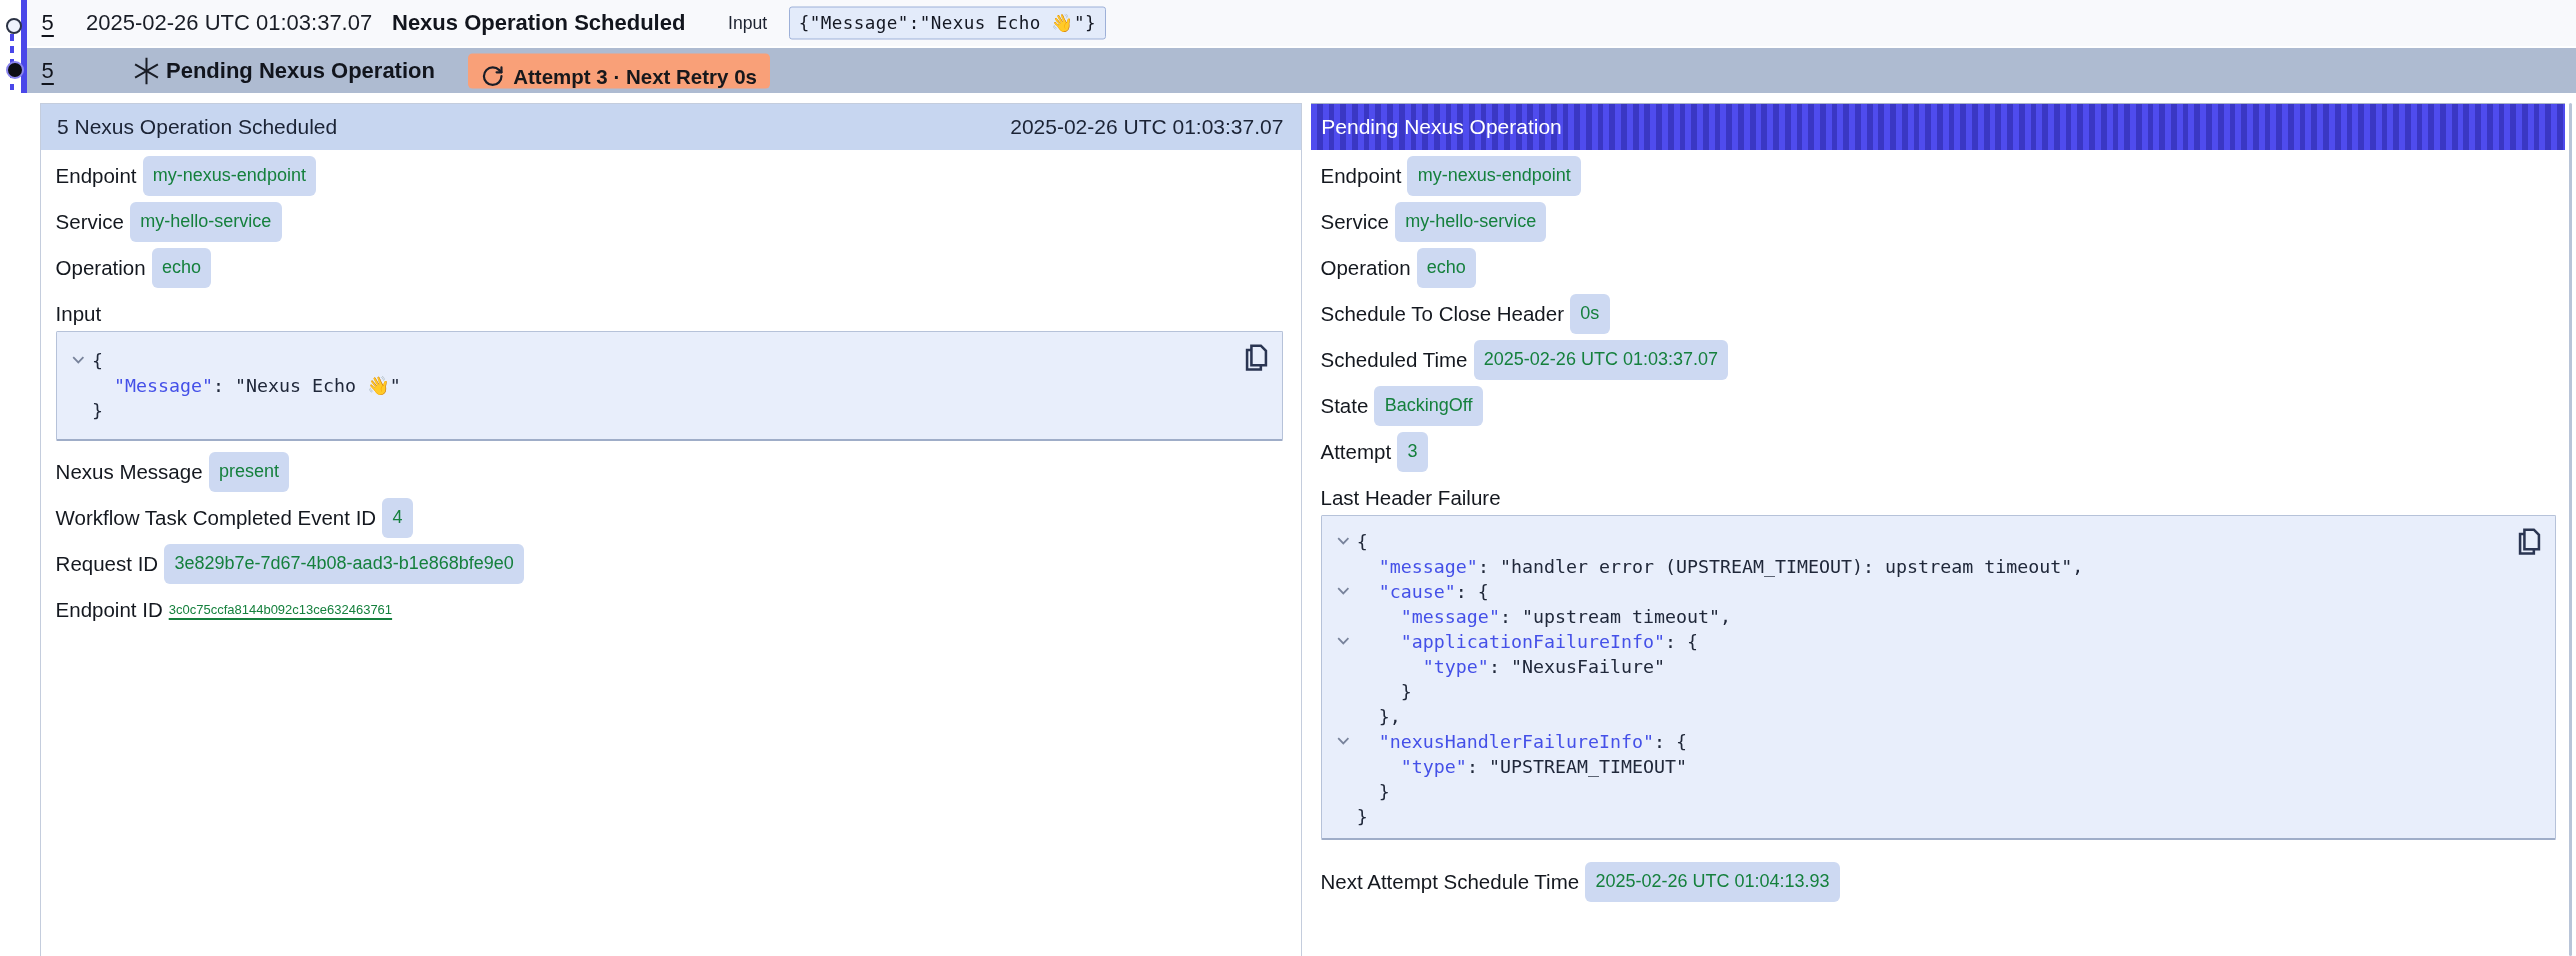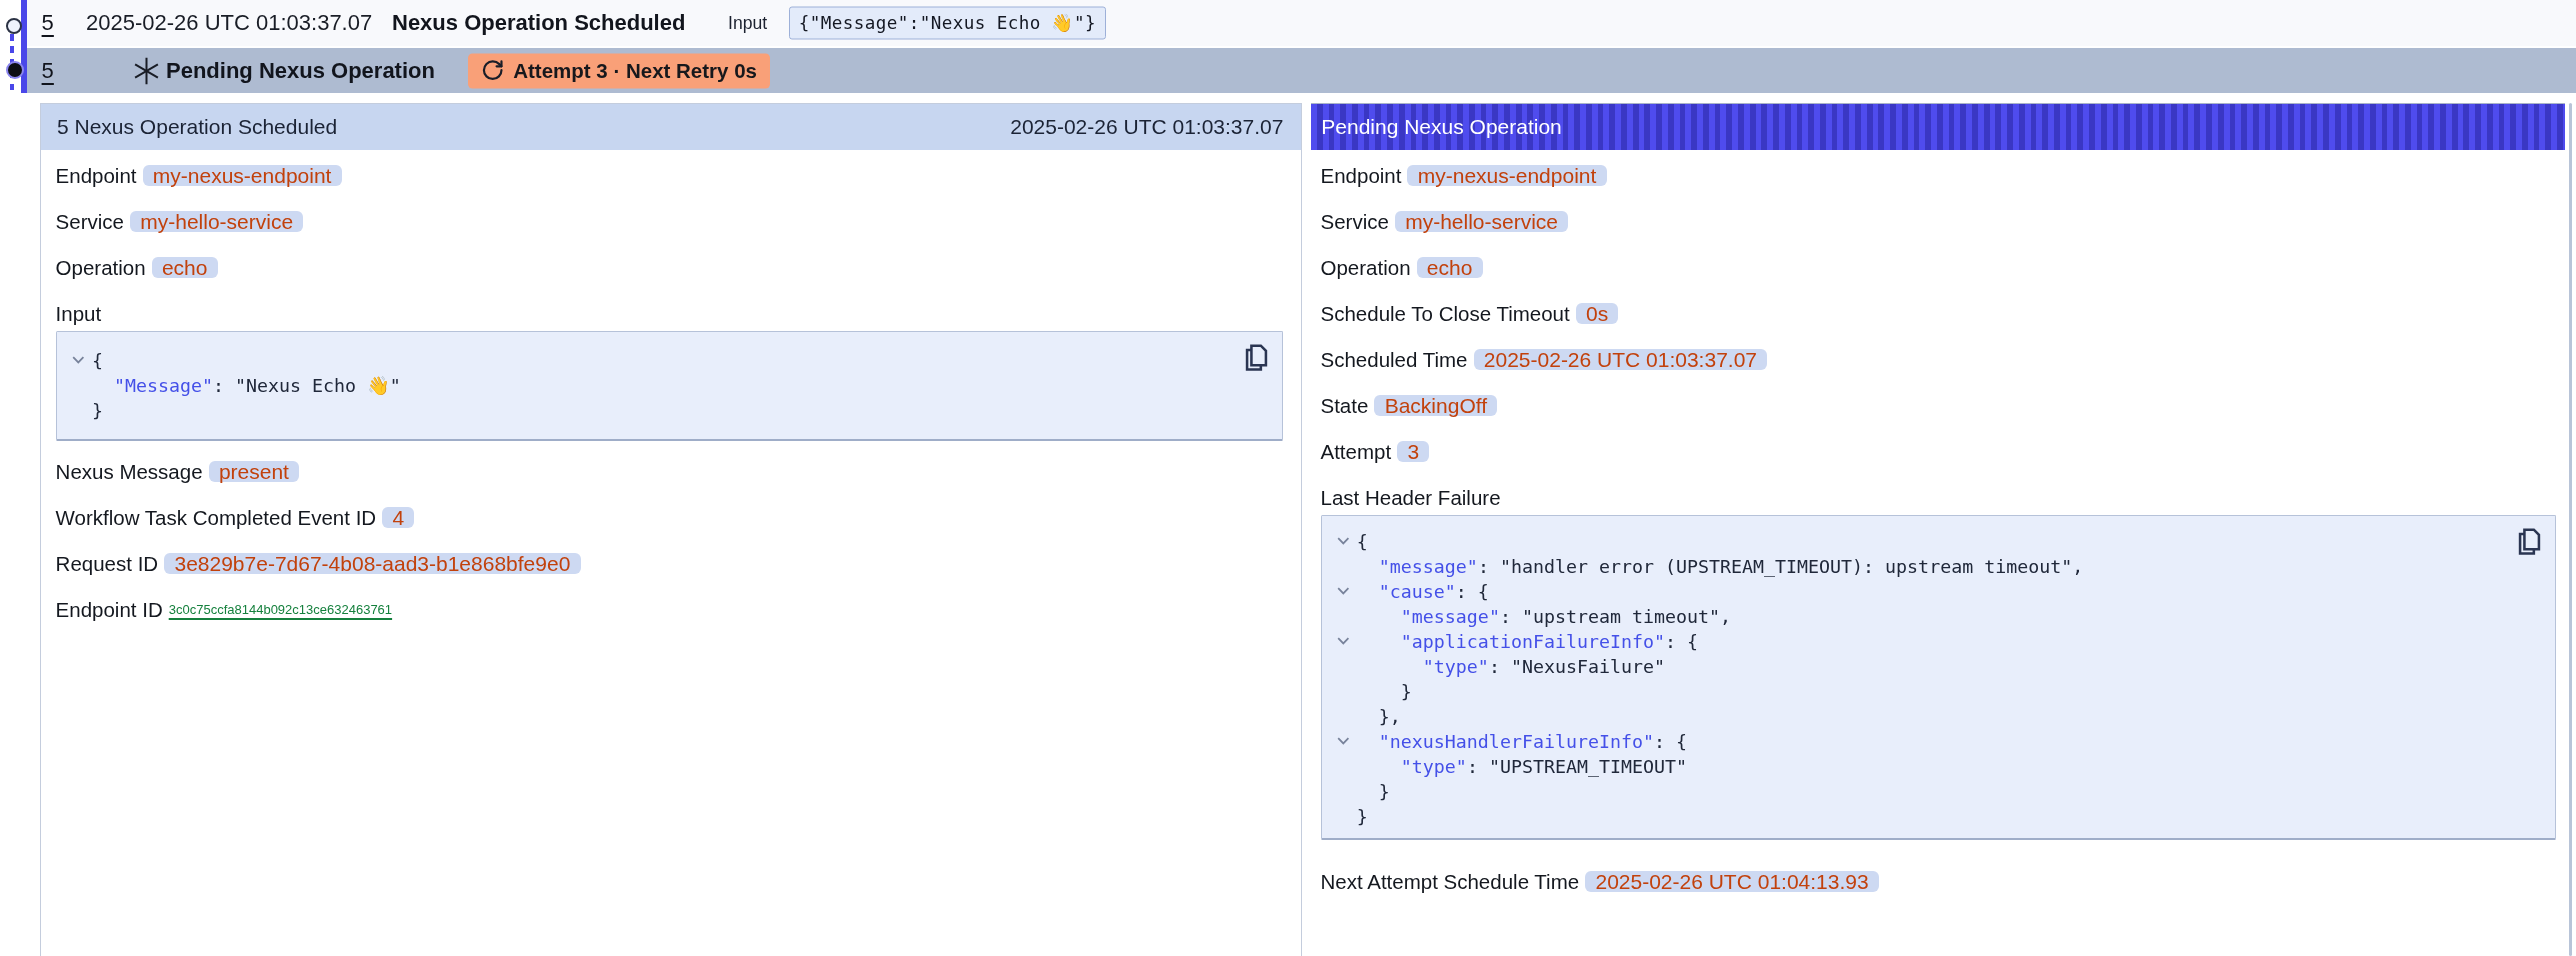--- a/index.html
+++ b/index.html
@@ -22,39 +22,39 @@
   .row1{top:0;height:46px;background:#f8f9fc}
   .row2{top:48px;height:45px;background:#aebbd1}
   .evrow .inner{position:relative;width:100%;height:100%}
   .abs{position:absolute;top:50%;transform:translateY(-50%);white-space:nowrap}
   .ev-id{font-size:22px;color:#11141c;text-decoration:underline;text-underline-offset:5.1px;text-decoration-thickness:1.5px}
   .ev-time{font-size:22px;color:#191d26}
   .ev-title{font-size:22px;font-weight:700;color:#12151d}
   .ev-input-label{font-size:17.6px;color:#1c2230}
   .ev-chip{font-family:"DejaVu Sans Mono",monospace;font-size:17.6px;letter-spacing:0.4px;color:#141823;
     background:#e3ebfa;border:1.5px solid #9db0d8;border-radius:2.9px;height:31px;line-height:31px;padding:0 8.8px}
-  .attempt-badge{display:flex;align-items:center;gap:8.8px;height:35px;padding:0 13px;border-radius:4.4px;
+  .attempt-badge{display:flex;align-items:flex-end;gap:8.8px;height:35px;padding:0 13px;border-radius:4.4px;
     background:#f9a078;color:#17181c;font-size:20.5px;font-weight:600}
   .pending-ico{display:inline-flex;align-items:center}
   
   .panel-left{position:absolute;left:40px;top:103px;width:1262px;height:871px;
     background:#fff;border:1.5px solid #c4cddd;box-sizing:border-box}
   .band{height:46px;background:#c7d6f0;display:flex;align-items:center;justify-content:space-between;
     padding:0 17.6px 0 16px;font-size:21px;color:#1b2335}
   .panel-right{position:absolute;left:1311px;top:103px;width:1254px;height:853px;background:#fff}
   .band-striped{height:46px;border-top:1.5px solid #aab4c8;box-sizing:content-box;
     background:repeating-linear-gradient(90deg,#4f4cee 0 5.9px,#3a37c4 5.9px 11.7px);
     color:#ffffff;display:flex;align-items:center;padding:0 10.3px;font-size:21px}
   .content{padding:0 17.6px 0 14.6px}
   .panel-right .content{padding:0 8.8px 0 9.5px}
   .frow{display:flex;align-items:center;height:32px;margin-bottom:14px;gap:6px;font-size:20.5px;color:#14181f}
   .frow.first{margin-top:9.5px}
   .frow.labelonly{margin-bottom:1.5px}
-  .fbadge{background:#cdd9f2;border-radius:5.9px;padding:0 10.3px;height:21px;display:inline-flex;align-items:center;
-    font-size:21px;color:#c2410c;white-space:nowrap}
+  .fbadge{background:#cdd9f2;border-radius:5.9px;padding:0 10.3px;height:40px;display:inline-flex;align-items:center;
+    font-size:18px;color:#15803d;white-space:nowrap}
   .flink{color:#15803d;text-decoration:underline;text-underline-offset:4.4px;text-decoration-thickness:1.5px;font-size:13px}
   
   .codeblock{position:relative;background:#e8eefb;border:1.5px solid #b6c2d9;border-bottom:2.9px solid #9fadc8;
     border-radius:1.5px;margin-bottom:14.6px;
     font-family:"DejaVu Sans Mono",monospace;font-size:18.3px;line-height:25px;color:#20283a}
   .codeblock.input-block{padding:16px 44px 16px 7.3px}
   .codeblock.failure-block{padding:13px 44px 8.8px 7.3px;margin-bottom:0}
   .jline{display:flex}
   .jchev{width:28px;flex:none;display:flex;align-items:center;justify-content:center}
   .jtext{white-space:pre}
@@ -181,21 +181,21 @@
     </div>
     <div class="frow">
       <span>Service</span>
       <span class="fbadge">my-hello-service</span>
     </div>
     <div class="frow">
       <span>Operation</span>
       <span class="fbadge">echo</span>
     </div>
     <div class="frow">
-      <span>Schedule To Close Timeout</span>
+      <span>Schedule To Close Header</span>
       <span class="fbadge">0s</span>
     </div>
     <div class="frow">
       <span>Scheduled Time</span>
       <span class="fbadge">2025-02-26 UTC 01:03:37.07</span>
     </div>
     <div class="frow">
       <span>State</span>
       <span class="fbadge">BackingOff</span>
     </div>

